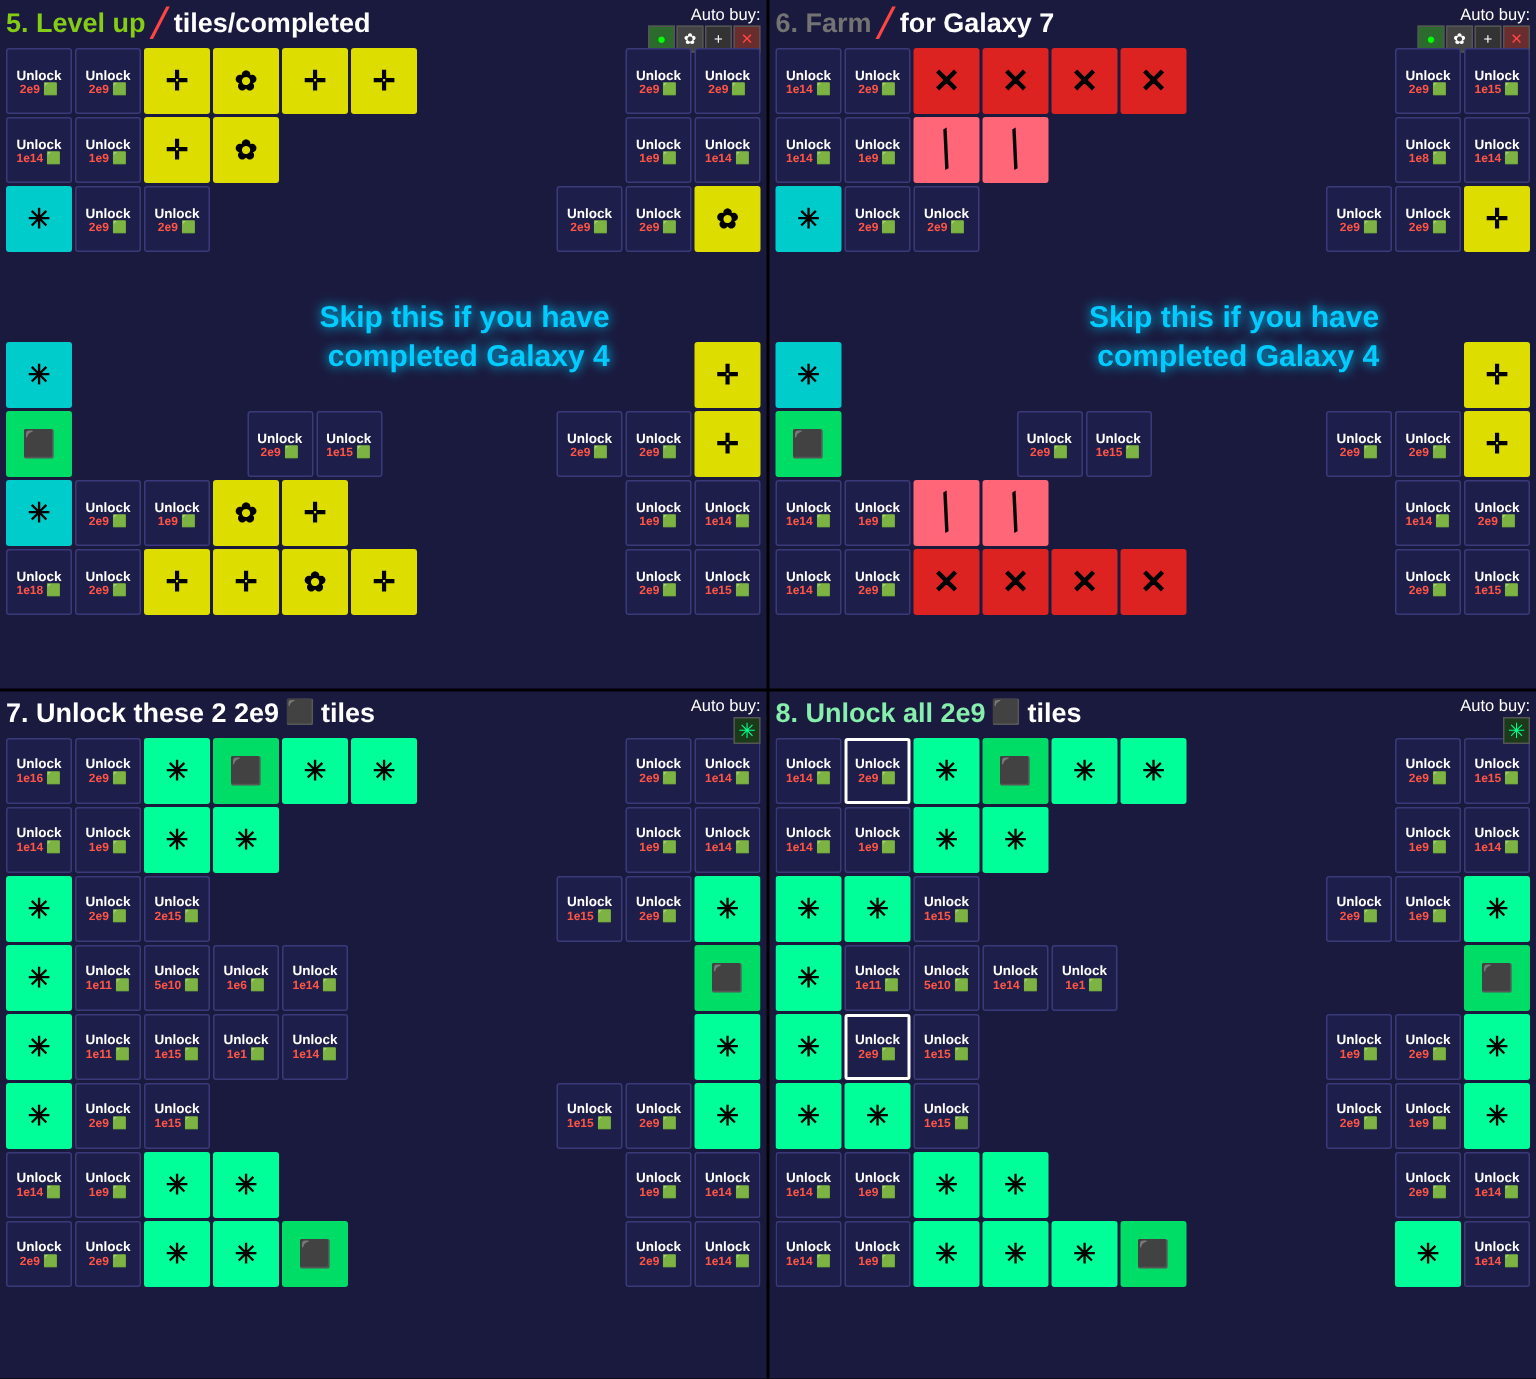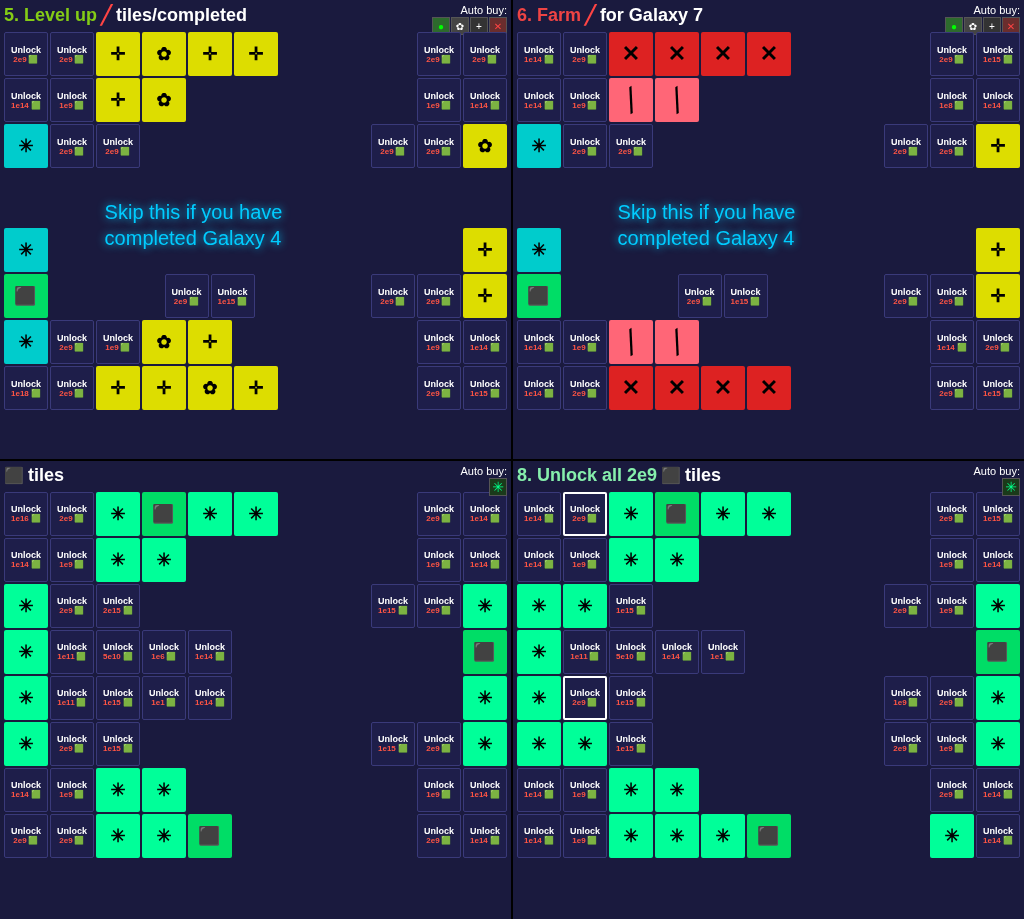--- a/index.html
+++ b/index.html
@@ -76,22 +76,22 @@
     .row-flex { display: flex; gap: 2px; align-items: stretch; }
     .spacer { flex: 1; }
 
     .skip-overlay {
       position: absolute;
       top: 40%;
       left: 20%;
       right: 20%;
       color: #00ccff;
       font-size: 20px;
-      font-weight: normal;
-      text-align: left;
+      font-weight: bold;
+      text-align: right;
       text-shadow: 0 0 8px #00ccff;
       pointer-events: none;
       line-height: 1.3;
     }
 
     
     .tc {
       display: flex;
       flex-direction: column;
       align-items: center;
@@ -322,21 +322,21 @@
             <span class="lbl">Unlock</span>
             <span class="cost cost-r">1e15 🟩</span>
           </div>
       </div>
     </div>
   </div>
 
   <div class="quadrant">
     <div class="quad-header">
       <div class="quad-title">
-        <span style="color:#ef4444">6. Farm</span>
+        <span style="color:#737373">6. Farm</span>
         <span style="color:#ff4444">╱</span>
         <span style="color:#fff">for Galaxy 7</span>
       </div>
       <div class="auto-buy-area">
         <span class="auto-buy-label">Auto buy:</span>
         <div class="auto-buy-buttons">
           <div class="ab-btn ab-green">●</div>
           <div class="ab-btn ab-gray">✿</div>
           <div class="ab-btn ab-plus">+</div>
           <div class="ab-btn ab-x">✕</div>
@@ -525,20 +525,21 @@
             <span class="lbl">Unlock</span>
             <span class="cost cost-r">1e15 🟩</span>
           </div>
       </div>
     </div>
   </div>
 
   <div class="quadrant">
     <div class="quad-header">
       <div class="quad-title">
+        <span style="color:#fff">7. Unlock these 2 2e9</span>
         <span style="color:#00cc44; font-size:16px">⬛</span>
         <span style="color:#fff">tiles</span>
       </div>
       <div class="auto-buy-area">
         <span class="auto-buy-label">Auto buy:</span>
         <div class="auto-buy-buttons">
           <div class="ab-btn ab-star" style="background:#1a3a1a; color:#00ff88; font-size:14px">✳</div>
         </div>
       </div>
     </div>

